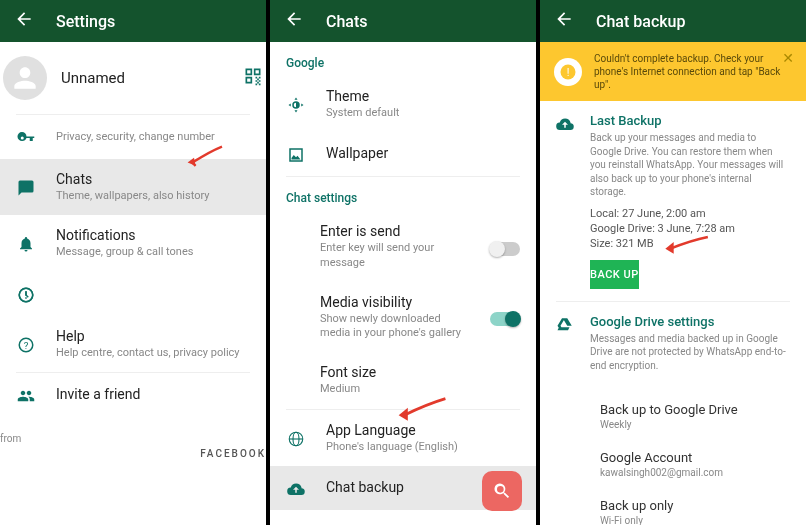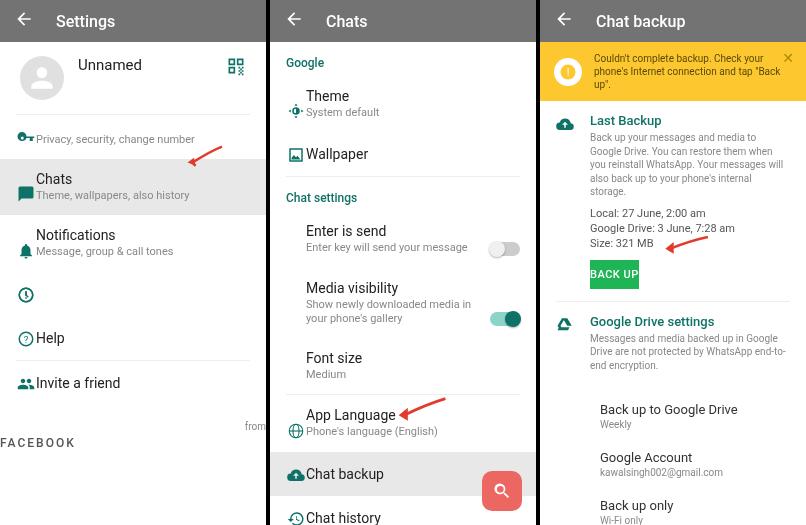--- a/index.html
+++ b/index.html
@@ -1,38 +1,38 @@
 <!DOCTYPE html>
 <html><head>
 <meta charset="utf-8">
 <style>
 *{margin:0;padding:0;box-sizing:border-box;font-family:Roboto,Arial,sans-serif;-webkit-font-smoothing:antialiased}
 body{background:#000;width:806px;height:525px;display:flex;gap:4px;padding:0}
 .phone{background:#fff;flex:1;overflow:hidden;position:relative;display:flex;flex-direction:column}
-.header{background:#737373;color:#fff;height:42px;display:flex;align-items:center;padding:0 14px;gap:22px}
+.header{background:#14532d;color:#fff;height:42px;display:flex;align-items:center;padding:0 14px;gap:22px}
 .header svg{width:20px;height:20px;fill:#fff}
 .header-title{font-size:16px;font-weight:500}
 .content{flex:1;overflow:hidden;background:#fff}
-.profile-row{display:flex;padding:14px 20px;gap:14px}
+.profile-row{display:flex;align-items:center;padding:14px 3px;gap:14px}
 .avatar{width:44px;height:44px;border-radius:50%;background:#e0e0e0;display:flex;align-items:center;justify-content:center}
 .avatar svg{width:32px;height:32px;fill:#fff}
 .profile-name{font-size:15px;color:#222;flex:1}
 .qr{color:#0e7266}
 .qr svg{width:20px;height:20px;fill:#0e7266}
-.row{display:flex;align-items:flex-end;padding:12px 16px;position:relative}
+.row{display:flex;align-items:center;padding:12px 16px;gap:20px;position:relative}
 .row.selected{background:#e8e8e8}
 .row-icon{width:20px;display:flex;justify-content:center;margin-top:2px}
 .row-icon svg{width:18px;height:18px;fill:#0e7266}
 .row-text{flex:1}
 .row-title{font-size:14px;color:#222;margin-bottom:2px}
 .row-sub{font-size:11px;color:#888;line-height:1.3}
 .divider{height:1px;background:#eee;margin:0 16px}
 .section-header{color:#0e7266;font-size:12px;font-weight:500;padding:14px 16px 6px}
-.from{text-align:right;font-size:10px;color:#888;margin-top:16px}
-.fb{text-align:left;font-size:12px;color:#555;letter-spacing:2px;margin-top:4px;font-weight:500}
+.from{text-align:left;font-size:10px;color:#888;margin-top:16px}
+.fb{text-align:right;font-size:10px;color:#555;letter-spacing:2px;margin-top:4px;font-weight:500}
 .toggle{width:30px;height:14px;border-radius:7px;background:#ccc;position:relative;margin-top:4px}
 .toggle.on{background:#8dd4c8}
 .toggle::after{content:'';position:absolute;width:16px;height:16px;border-radius:50%;background:#f0f0f0;top:-1px;left:-1px;box-shadow:0 1px 2px rgba(0,0,0,.3)}
 .toggle.on::after{left:15px;background:#0e7266}
 .banner{background:#fdc72f;padding:10px 14px;display:flex;align-items:center;gap:12px;position:relative}
 .banner-icon{width:28px;height:28px;border-radius:50%;background:#fff;display:flex;align-items:center;justify-content:center;flex-shrink:0}
 .banner-icon svg{width:18px;height:18px;fill:#fdc72f}
 .banner-text{font-size:10px;color:#5a4a0a;line-height:1.3;flex:1}
 .banner-close{color:#aa8800;font-size:14px;position:absolute;right:12px;top:8px}
 .sec{padding:12px 16px}
@@ -45,21 +45,21 @@
 .setting-row{padding:10px 16px 10px 60px}
 .setting-title{font-size:13px;color:#333;margin-bottom:2px}
 .setting-val{font-size:10px;color:#888}
 .arrow{position:absolute;pointer-events:none}
 .arrow svg{fill:#e23a2c}
 .arrow1{top:145px;left:186px;width:40px}
 .arrow2{top:395px;left:390px;width:55px}
 .arrow3{top:225px;left:660px;width:50px}
 .float-btn{position:absolute;bottom:14px;right:14px;width:40px;height:40px;border-radius:10px;background:#ec6762;display:flex;align-items:center;justify-content:center}
 .float-btn svg{width:20px;height:20px;fill:#fff}
-.indent-row{padding-left:36px}
+.indent-row{padding-left:50px}
 </style>
 </head>
 <body>
 
 <div class="phone">
   <div class="header">
     <span><svg viewBox="0 0 24 24">
           <path d="M20 11H7.8l5.6-5.6L12 4l-8 8 8 8 1.4-1.4L7.8 13H20z"></path>
         </svg></span>
     <span class="header-title">Settings</span>
@@ -120,20 +120,21 @@
     </div>
     <div class="row">
       <div class="row-icon">
           <svg viewBox="0 0 24 24">
             <circle cx="12" cy="12" r="9" fill="none" stroke="#0e7266" stroke-width="2"></circle>
             <text x="12" y="17" text-anchor="middle" font-size="13" fill="#0e7266">?</text>
           </svg>
         </div>
       <div class="row-text">
           <div class="row-title">Help</div>
+          <div class="row-sub">Help centre, contact us, privacy policy</div>
         </div>
     </div>
     <div class="divider"></div>
     <div class="row">
       <div class="row-icon">
           <svg viewBox="0 0 24 24">
             <path d="M16 11c1.66 0 3-1.34 3-3s-1.34-3-3-3-3 1.34-3 3 1.34 3 3 3zm-8 0c1.66 0 3-1.34 3-3S9.66 5 8 5 5 6.34 5 8s1.34 3 3 3zm0 2c-2.33 0-7 1.17-7 3.5V19h14v-2.5c0-2.33-4.67-3.5-7-3.5zm8 0c-.29 0-.62.02-.97.05 1.16.84 1.97 1.97 1.97 3.45V19h6v-2.5c0-2.33-4.67-3.5-7-3.5z"></path>
           </svg>
         </div>
       <div class="row-text">

